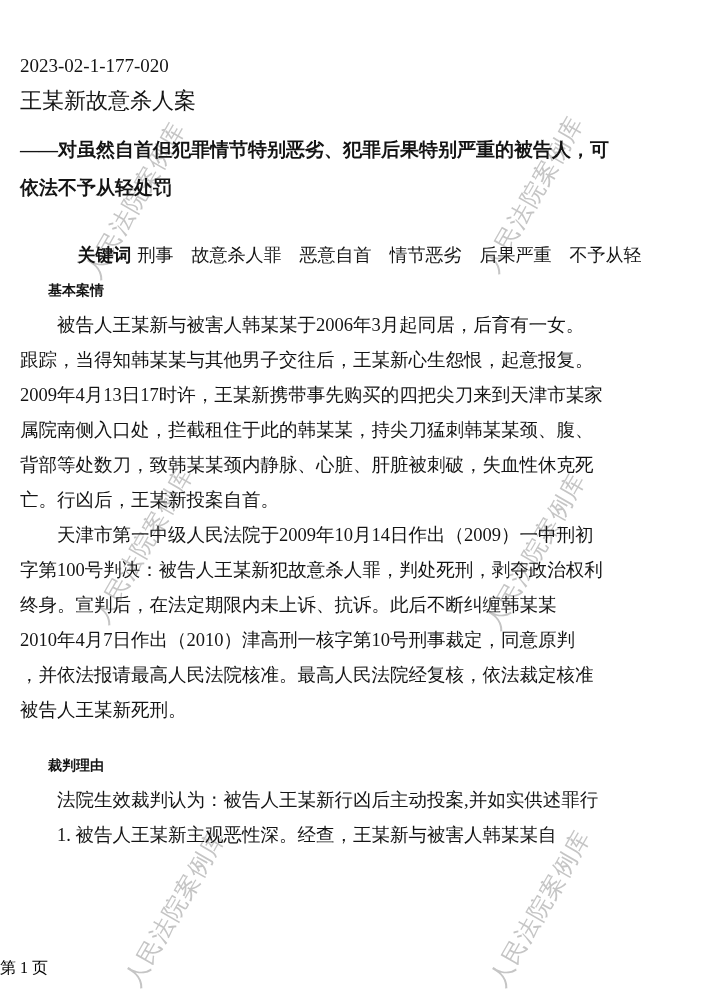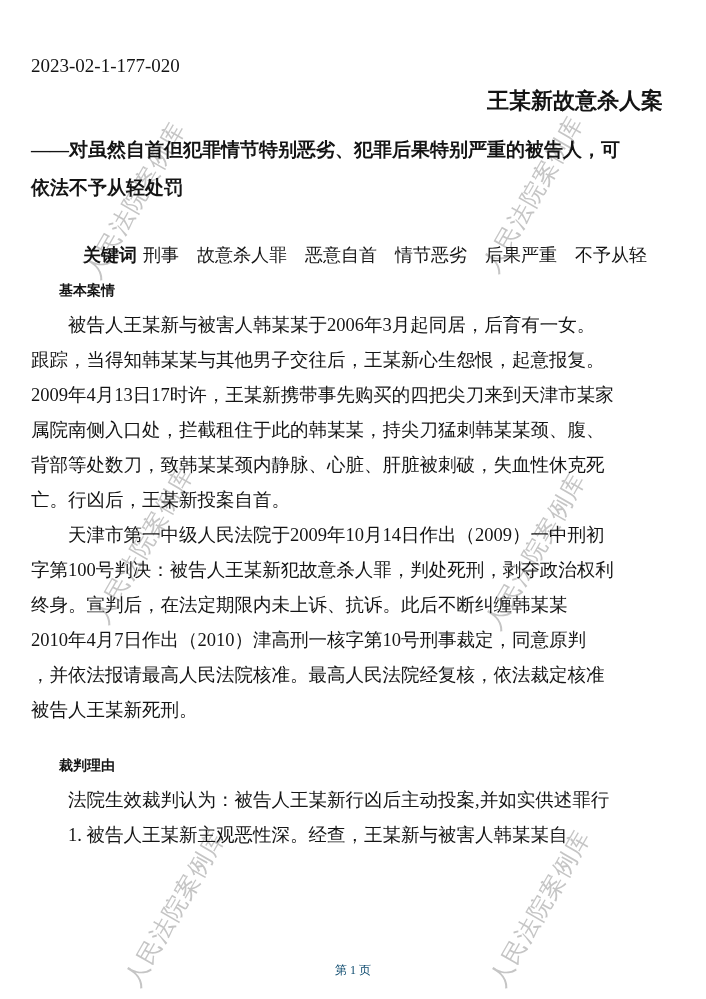--- a/index.html
+++ b/index.html
@@ -29,28 +29,28 @@
   .wm2 { left:433px; top:180px; }
   .wm3 { left:43px;  top:531px; }
   .wm4 { left:435px; top:537px; }
   .wm5 { left:75px;  top:894px; }
   .wm6 { left:440px; top:894px; }
 
   
   .content {
     position:absolute; top:0; left:0; right:0;
     z-index:1;
-    padding:55px 43px 0 31px;
+    padding:55px 43px 0 20px;
   }
   .case-number { font-size:19px; line-height:22px; }
   .doc-title {
     margin-top:11px;
     font-size:22px;
-    font-weight:bold;
-    text-align:right;
+    font-weight:normal;
+    text-align:left;
     line-height:26px;
   }
   .doc-subtitle {
     margin-top:17px;
     font-size:19px;
     font-weight:bold;
     text-align:left;
     line-height:38px;
   }
   .keywords-line {
@@ -77,23 +77,23 @@
   .body-line {
     font-size:18.5px;
     line-height:35px;
     white-space:nowrap;
   }
   .indent { text-indent:2em; }
   .footer {
     position:absolute;
     bottom:20px; left:0; right:0;
     z-index:1;
-    text-align:center;
-    font-size:12px;
-    color:#0c4a6e;
+    text-align:left;
+    font-size:16px;
+    color:#000000;
   }
 </style>
 </head>
 <body>
 
 <div class="page">
 
   <div class="watermark wm1">人民法院案例库</div>
   <div class="watermark wm2">人民法院案例库</div>
   <div class="watermark wm3">人民法院案例库</div>

